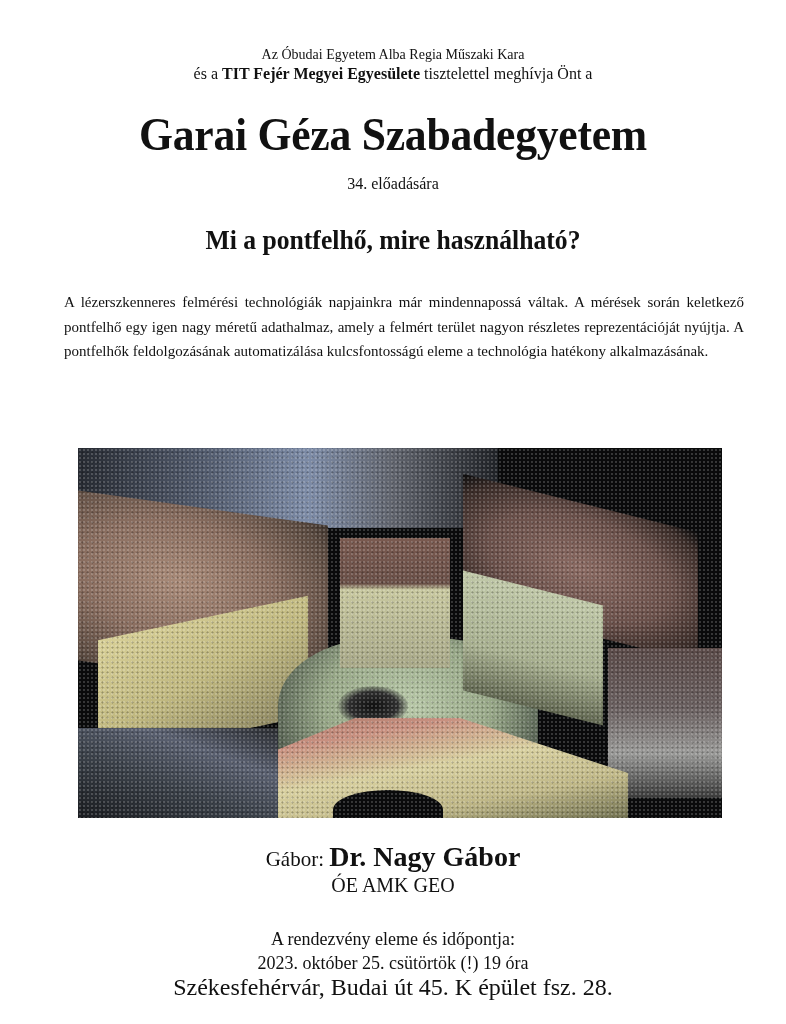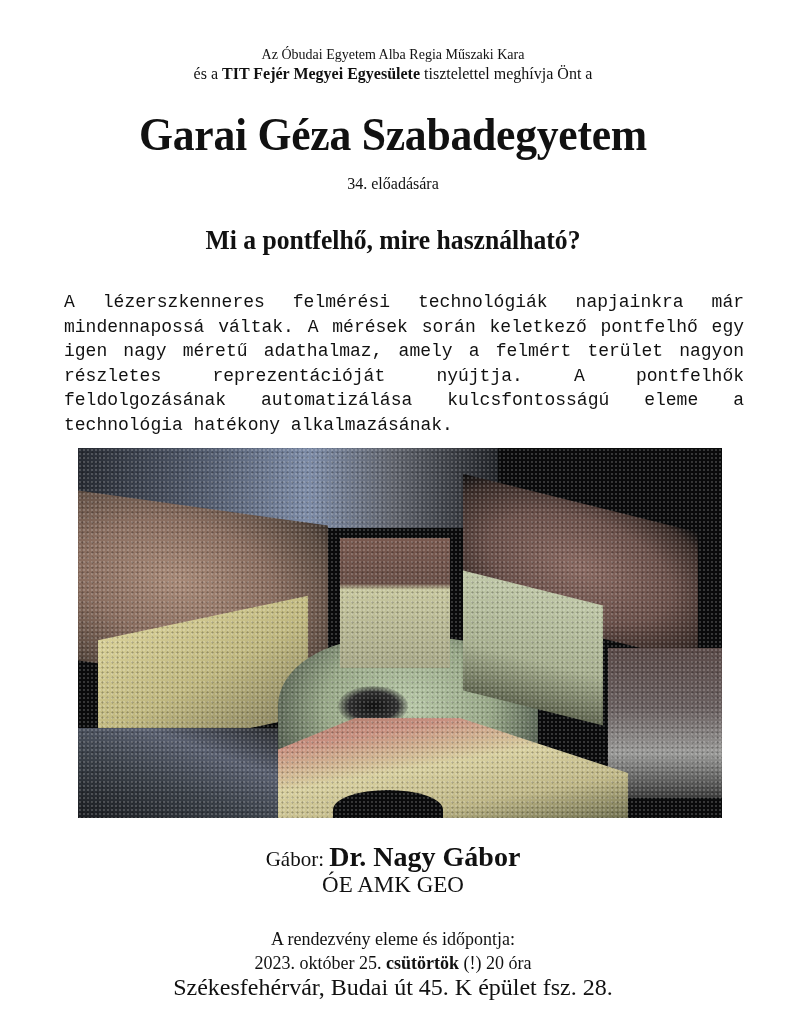--- a/index.html
+++ b/index.html
@@ -52,25 +52,24 @@
     font-size: 27px;
     font-weight: bold;
     line-height: 36px;
     transform: scaleX(0.95);
   }
   .abstract {
     position: absolute;
     left: 64px;
     top: 290px;
     width: 680px;
-    font-size: 18px;
+    font-size: 15px;
     line-height: 24.5px;
     text-align: justify;
     text-align-last: left;
-    font-family: Liberation Mono, monospace;
   }
   .abstract p { margin: 0; }
   .photo {
     position: absolute;
     left: 78px;
     top: 448px;
     width: 644px;
     height: 370px;
     overflow: hidden;
     background: #0a0b0c;
@@ -80,35 +79,35 @@
     top: 843px;
     font-size: 21px;
     line-height: 28px;
   }
   .speaker-line .name {
     font-weight: bold;
     font-size: 28px;
   }
   .affiliation {
     top: 873px;
-    font-size: 23px;
+    font-size: 20px;
     line-height: 24px;
     font-family: Liberation Serif, serif;
   }
   .venue-heading {
     top: 928px;
     font-size: 18px;
     line-height: 23px;
   }
   .venue-date {
     top: 952px;
     font-size: 18px;
     line-height: 23px;
   }
-  .venue-date b { font-weight: bold; }
+  .venue-date b { font-weight: normal; }
   .venue-address {
     top: 976px;
     font-size: 24px;
     line-height: 23px;
   }
 </style>
 </head>
 <body>
 
 <div class="center org-line1">Az Óbudai Egyetem Alba Regia Műszaki Kara</div>
@@ -153,15 +152,15 @@
 
   <div class="layer" style="left:0;top:0;width:644px;height:370px;background-image:radial-gradient(rgba(255,255,255,0.18) 0.8px,rgba(0,0,0,0) 1.2px),radial-gradient(rgba(0,0,0,0.25) 0.8px,rgba(0,0,0,0) 1.3px);background-size:4px 4px,5px 5px;background-position:0 0,2px 2px;"></div>
 </div>
 
 <div class="center speaker-line"><span>Gábor:</span> <span class="name">Dr. Nagy Gábor</span></div>
 
 <div class="center affiliation">ÓE AMK GEO</div>
 
 <div class="center venue-heading">A rendezvény eleme és időpontja:</div>
 
-<div class="center venue-date"><span>2023. október 25. </span><b>csütörtök</b><span> (!) 20 óra</span></div>
+<div class="center venue-date"><span>2023. október 25. </span><b>csütörtök</b><span> (!) 19 óra</span></div>
 
 <div class="center venue-address">Székesfehérvár, Budai út 45. K épület fsz. 28.</div>
 
 </body></html>

